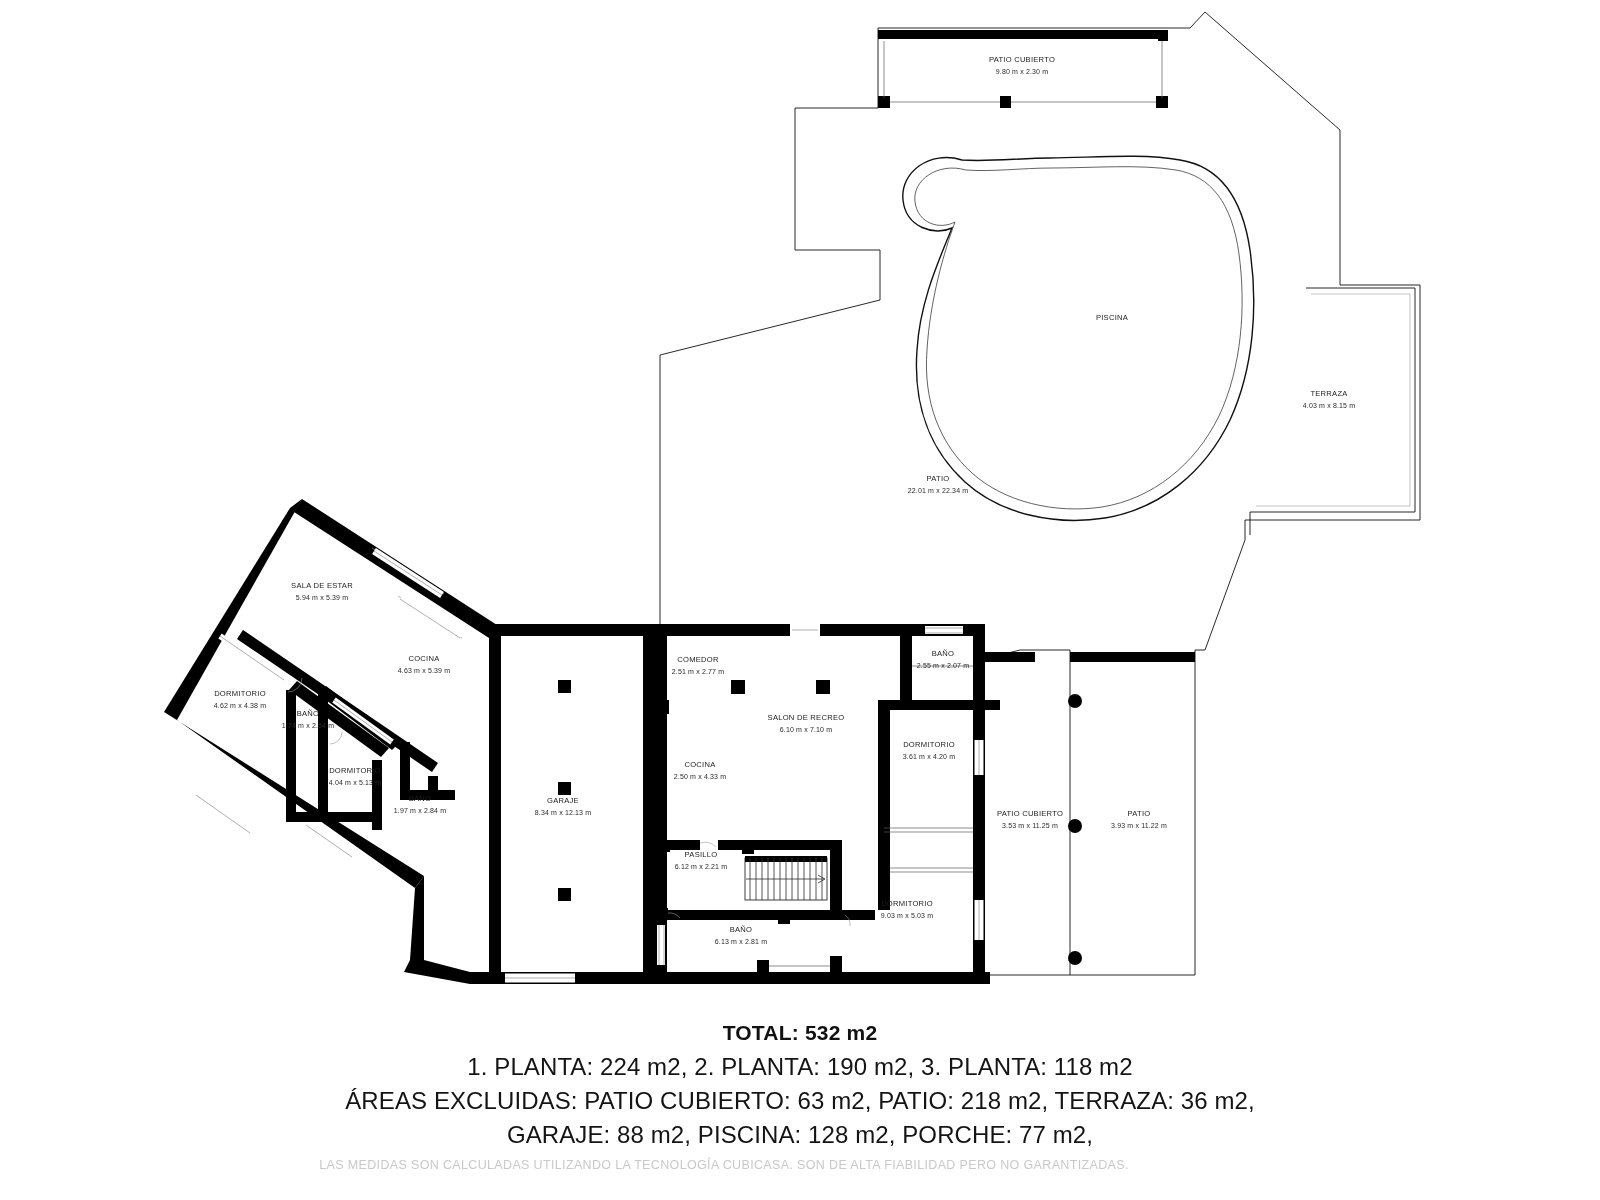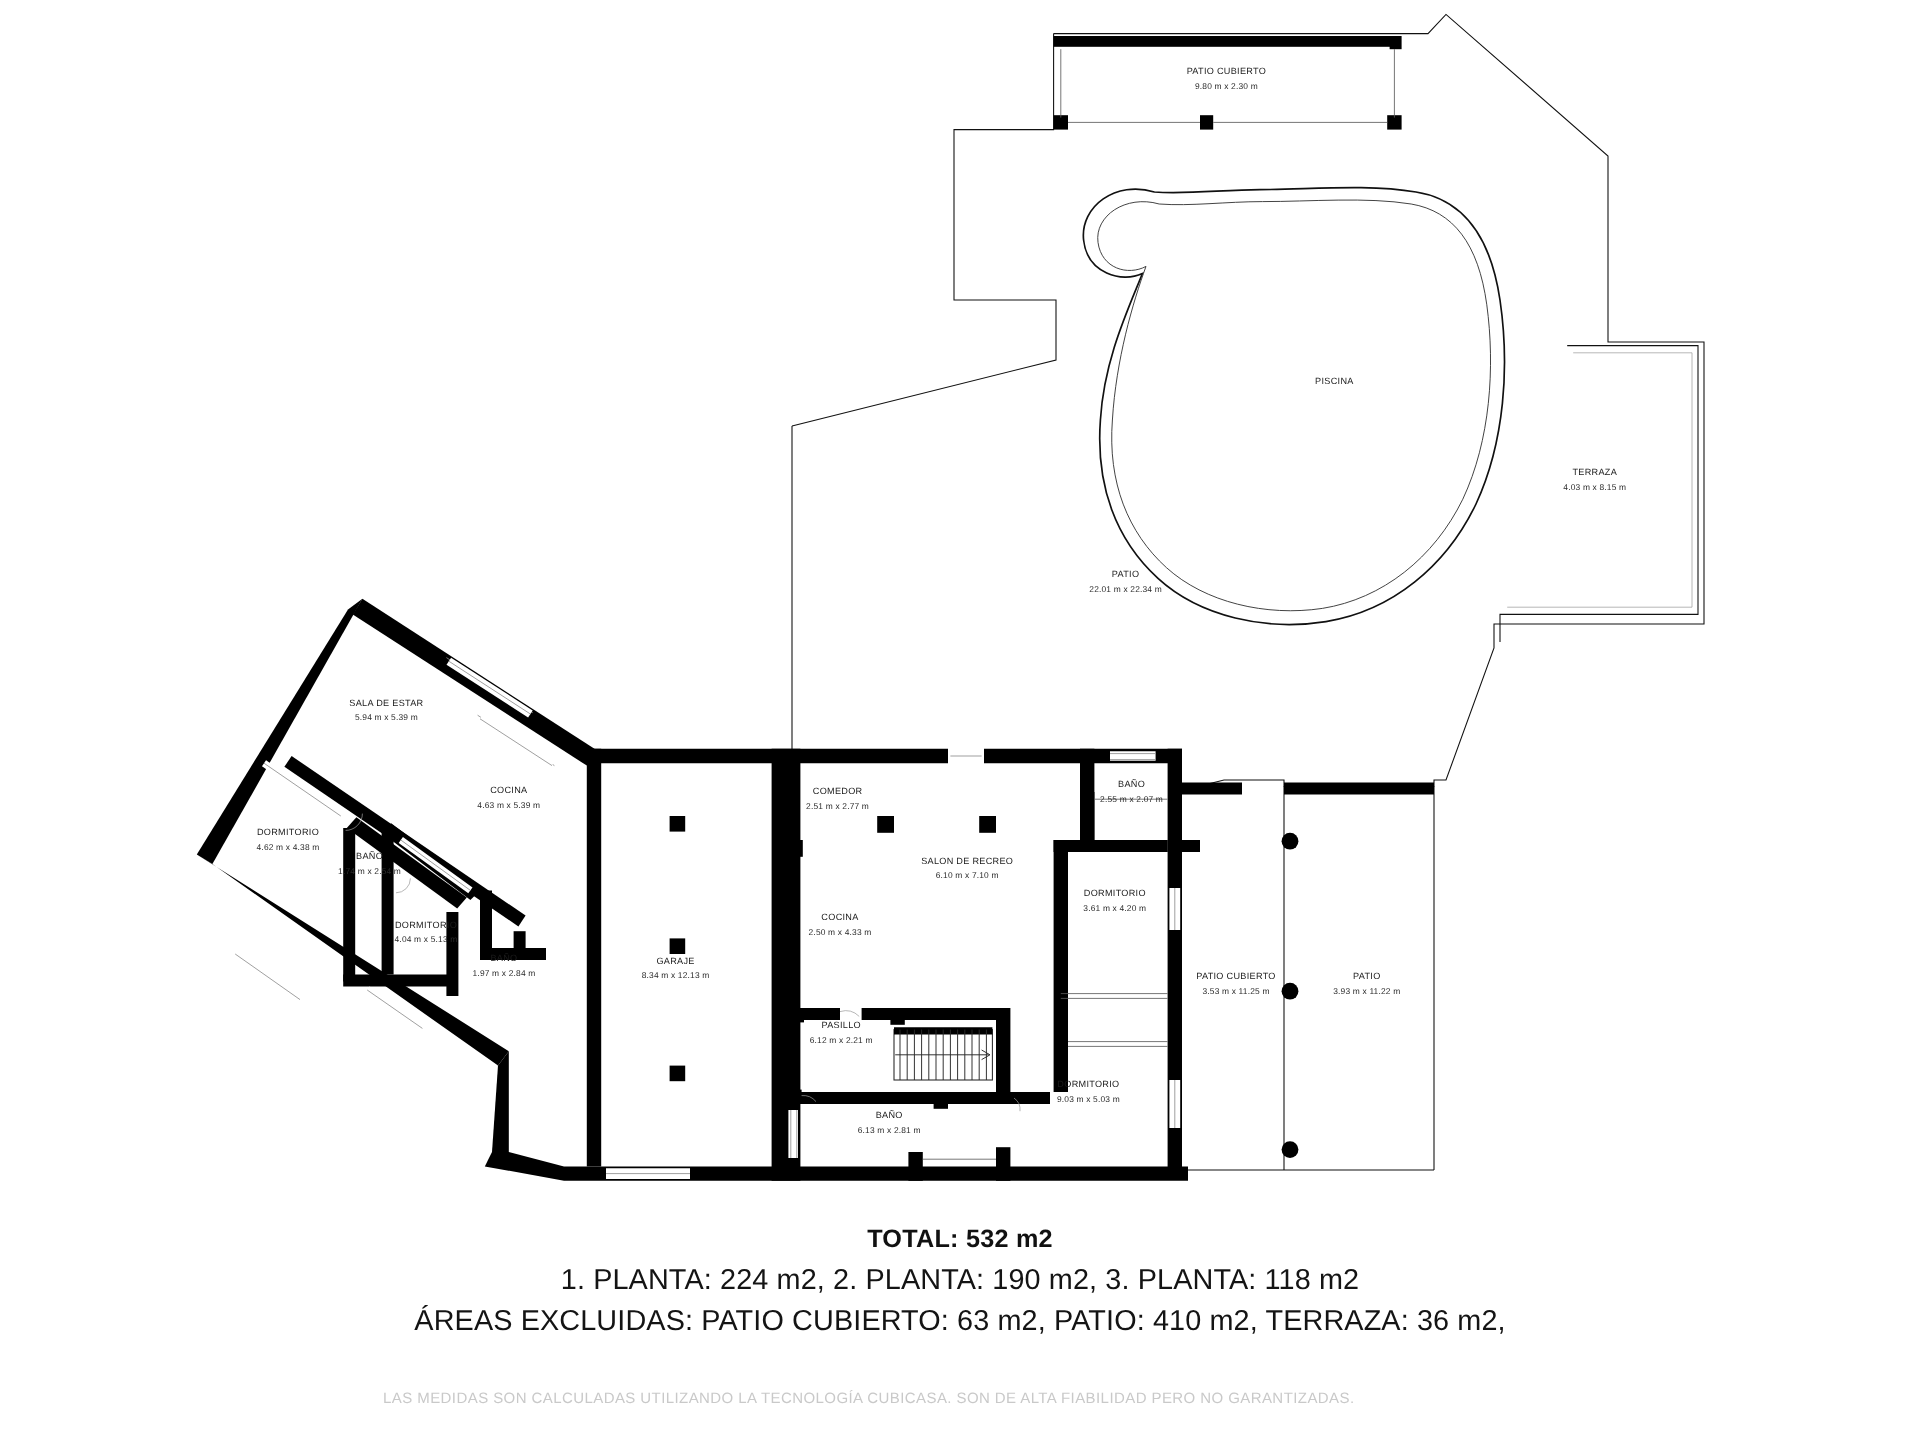--- a/index.html
+++ b/index.html
@@ -350,16 +350,17 @@
     <text class="rlabel" x="1139" y="816">PATIO</text>
     <text class="rdim" x="1139" y="828">3.93 m x 11.22 m</text>
   </g>
 
 </svg>
 </div>
 
 <div id="summary">
   <div class="total">TOTAL: 532 m2</div>
   <div class="line">1. PLANTA: 224 m2, 2. PLANTA: 190 m2, 3. PLANTA: 118 m2</div>
-  <div class="line">ÁREAS EXCLUIDAS: PATIO CUBIERTO: 63 m2, PATIO: 410 m2, TERRAZA: 36 m2,</div>
+  <div class="line">ÁREAS EXCLUIDAS: PATIO CUBIERTO: 63 m2, PATIO: 218 m2, TERRAZA: 36 m2,</div>
+  <div class="line">GARAJE: 88 m2, PISCINA: 128 m2, PORCHE: 77 m2,</div>
 </div>
 
 <div id="disclaimer">LAS MEDIDAS SON CALCULADAS UTILIZANDO LA TECNOLOGÍA CUBICASA. SON DE ALTA FIABILIDAD PERO NO GARANTIZADAS.</div>
 
 </body></html>

